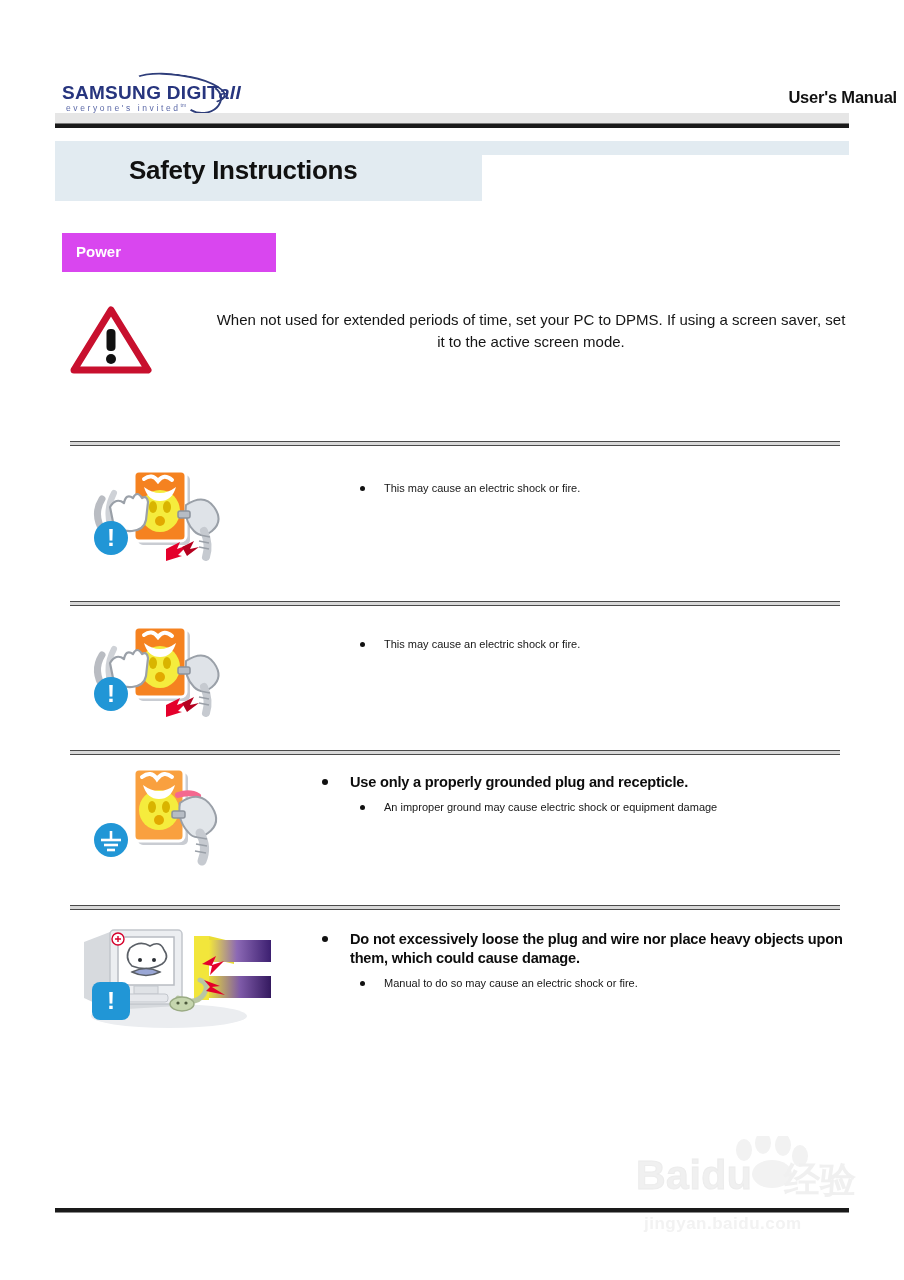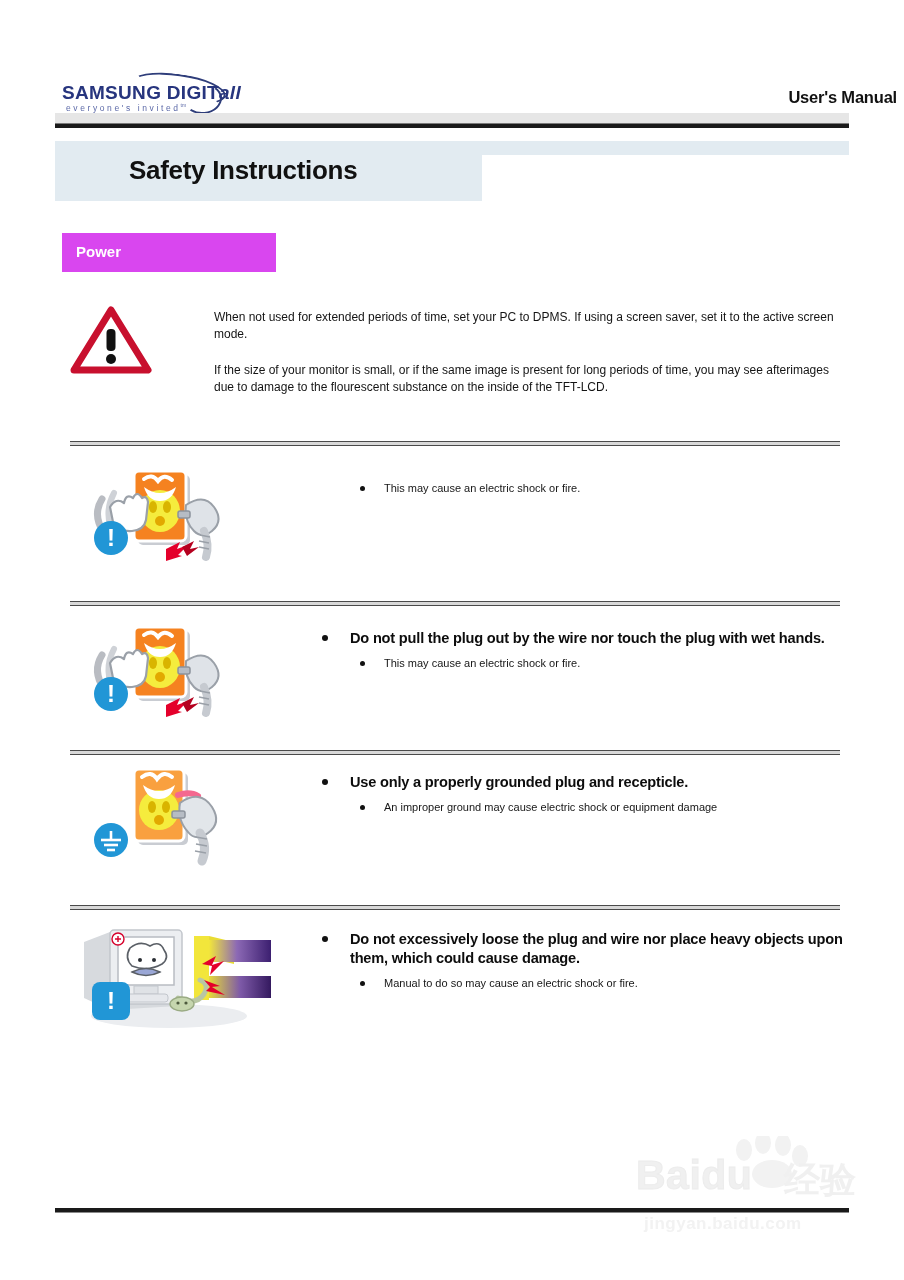--- a/index.html
+++ b/index.html
@@ -186,23 +186,24 @@
     height: 70px;
   }
   #intro-text {
     position: absolute;
     left: 152px;
     top: 12px;
     width: 634px;
   }
   #intro-text p {
     margin: 0 0 18px 0;
-    font-size: 12px;
+    font-size: 15px;
     line-height: 1.45;
     color: #141414;
+    text-align: center;
   }
   #intro-text p:last-child { margin-bottom: 0; }
 
   
   .sep {
     position: absolute;
     left: 70px;
     width: 770px;
     height: 5px;
     box-sizing: border-box;
@@ -378,21 +379,20 @@
 </div>
 
 <div id="intro-note">
   <svg id="warn-triangle" viewBox="0 0 82 70">
     <path d="M41 5 L78 65 L4 65 Z" fill="#ffffff" stroke="#c8102e" stroke-width="7" stroke-linejoin="round"></path>
     <rect x="36.5" y="24" width="9" height="22" rx="4" fill="#111111"></rect>
     <circle cx="41" cy="54" r="5" fill="#111111"></circle>
   </svg>
   <div id="intro-text">
     <p>When not used for extended periods of time, set your PC to DPMS. If using a screen saver, set it to the active screen mode.</p>
-    <p>If the size of your monitor is small, or if the same image is present for long periods of time, you may see afterimages due to damage to the flourescent substance on the inside of the TFT-LCD.</p>
   </div>
 </div>
 
 <div class="sep" style="top:441px;"></div>
 
 <div class="row" style="top:463px;">
   <div class="row-art">
     <svg class="art-wrap" viewBox="0 0 170 110">
 
       <path d="M28 36 Q18 52 30 70" stroke="#b9bcc2" stroke-width="7" fill="none" stroke-linecap="round"></path>
@@ -455,21 +455,20 @@
       <path d="M130 68 q6 14 2 26" stroke="#c6cad0" stroke-width="8" fill="none" stroke-linecap="round"></path>
       <path d="M126 72 l10 2 M125 78 l10 2 M125 84 l10 2" stroke="#9aa0a8" stroke-width="1.6"></path>
       <path d="M92 86 l14 -7 l-3 7 l11 -4 l-10 10 l4 1 l-16 5 Z" fill="#e4002b"></path>
       <path d="M108 84 l12 -6 l-4 8 l9 -2 l-12 9 Z" fill="#b5001f"></path>
     </svg>
     <div class="badge badge-circle" style="left:20px; top:58px; width:34px; height:34px;">
       <span class="badge-bang">!</span>
     </div>
   </div>
   <div class="row-body">
-    <div class="bullet-main">Do not pull the plug out by the wire nor touch the plug with wet hands.</div>
     <div class="bullet-sub">This may cause an electric shock or fire.</div>
   </div>
 </div>
 
 <div class="sep" style="top:750px;"></div>
 
 <div class="row" style="top:763px;">
   <div class="row-art">
     <svg class="art-wrap" viewBox="0 0 170 110">
       <rect x="64" y="10" width="50" height="72" rx="5" fill="#c9ccd2"></rect>

